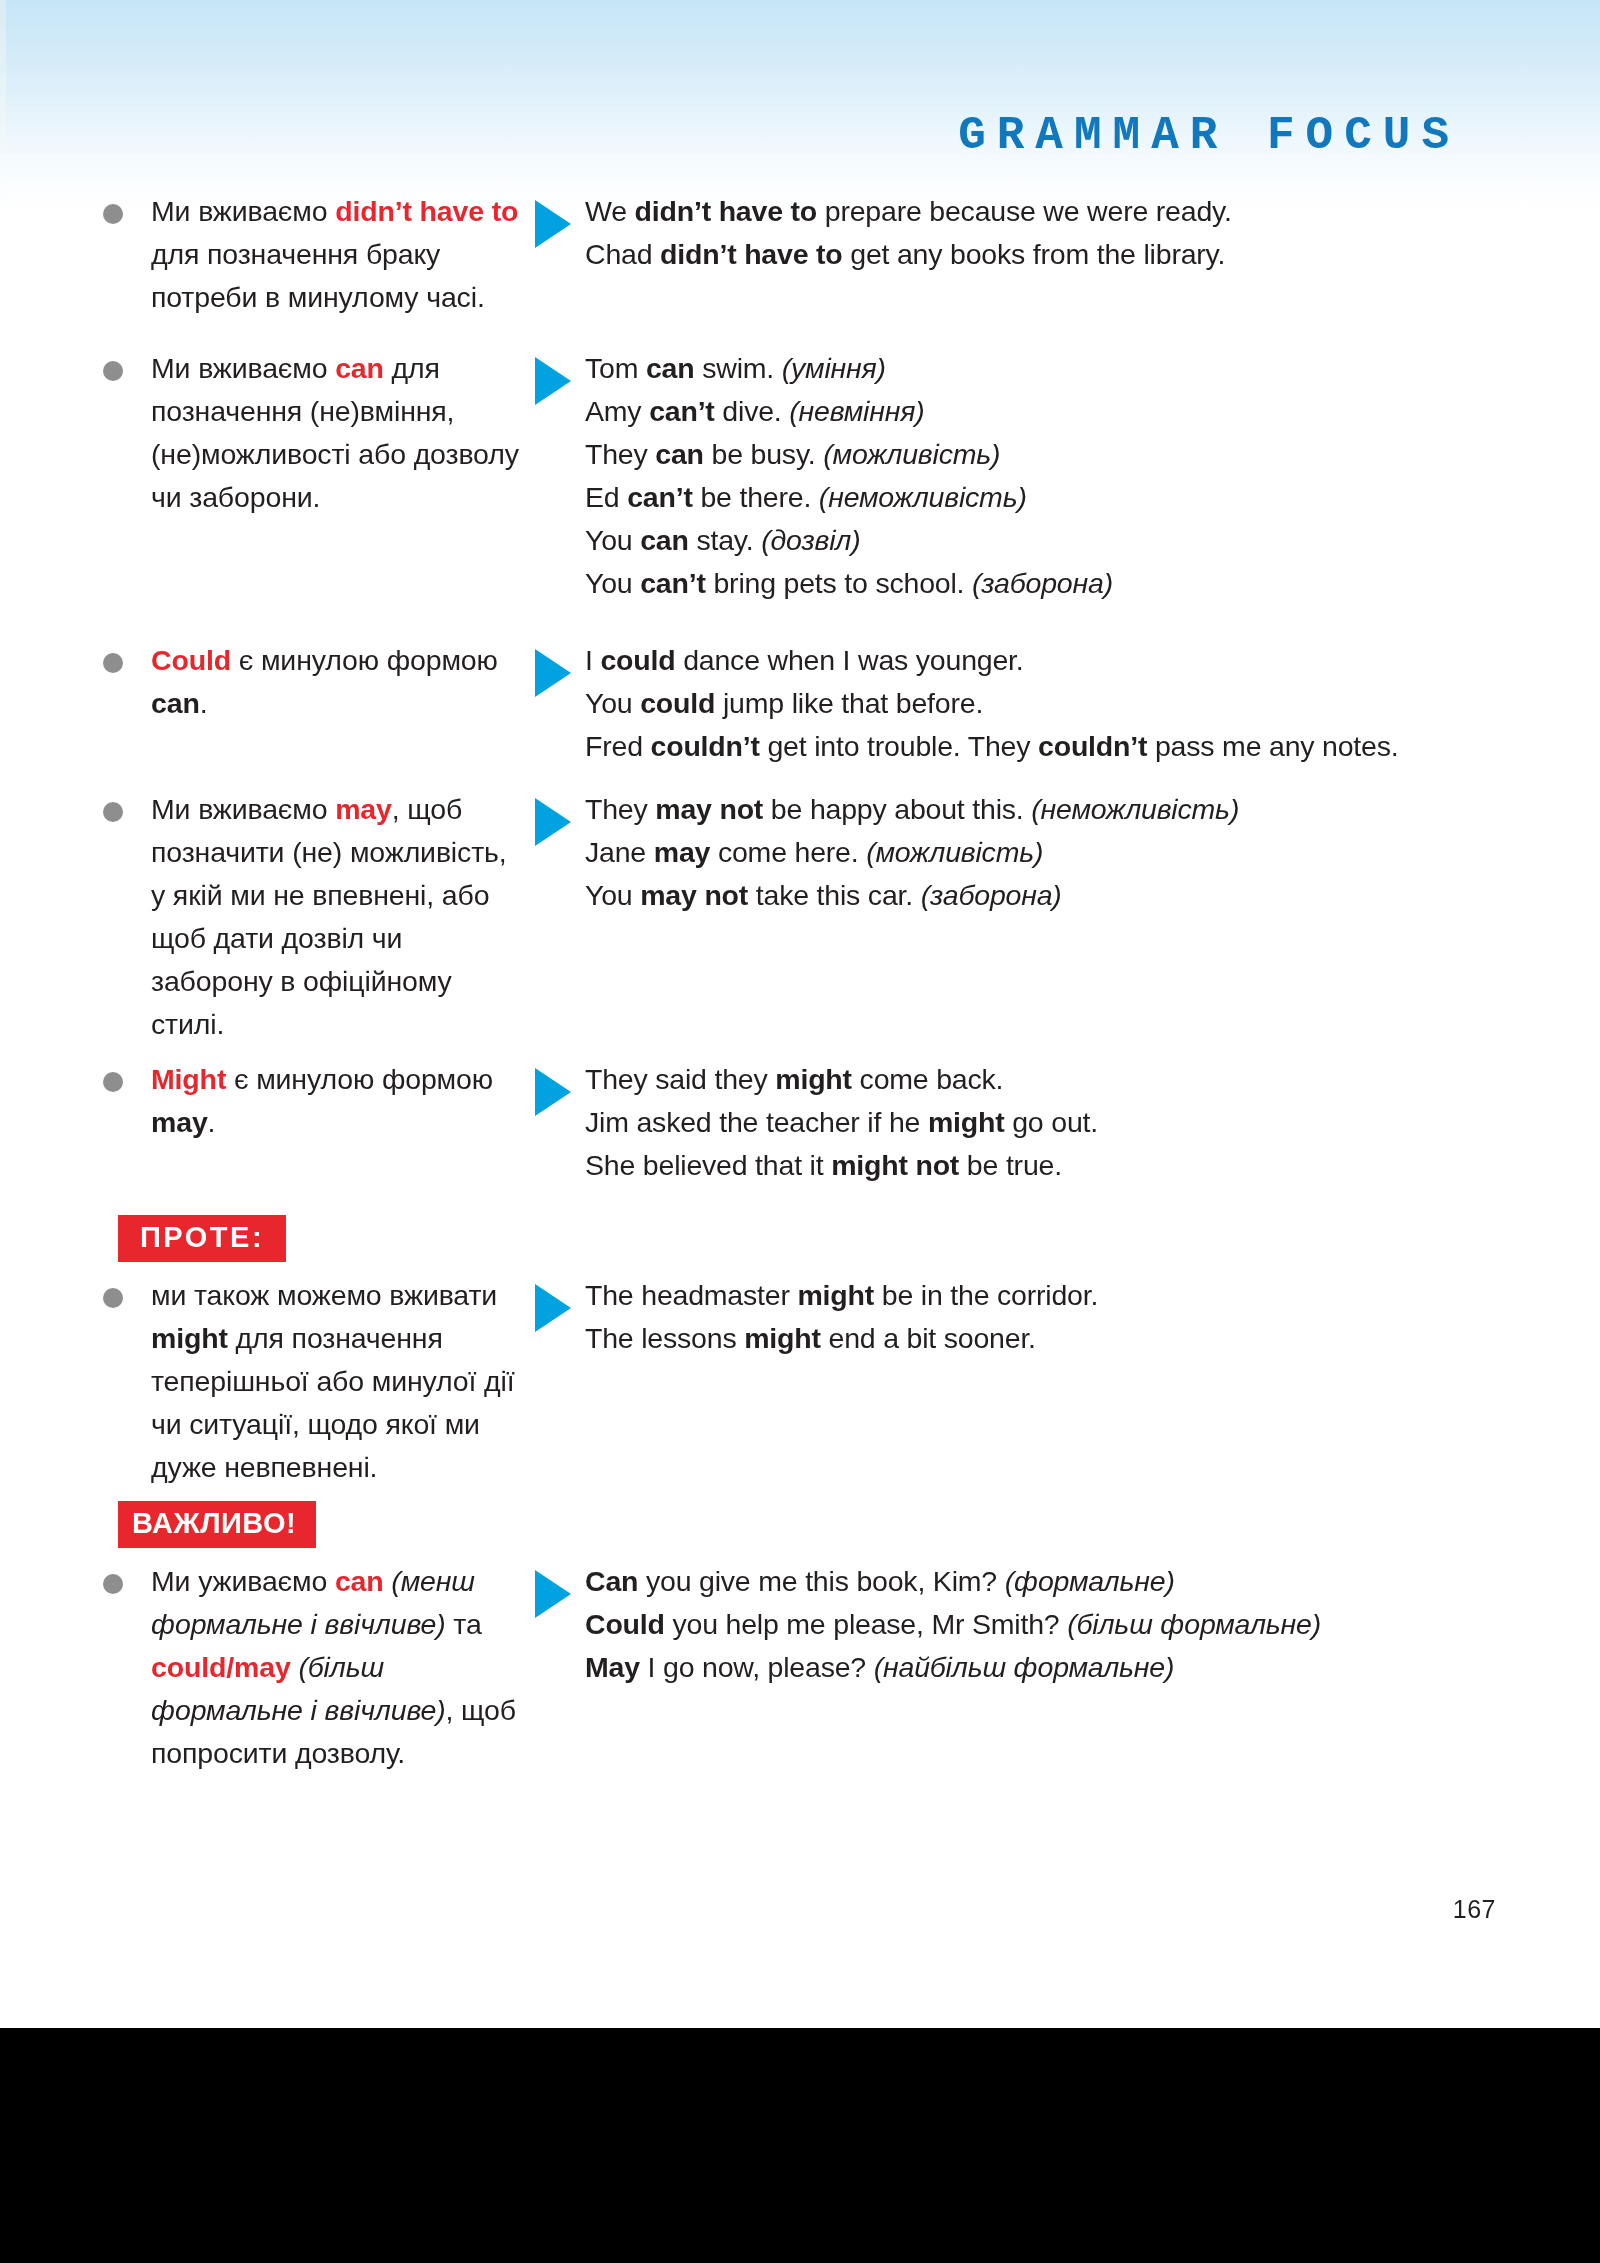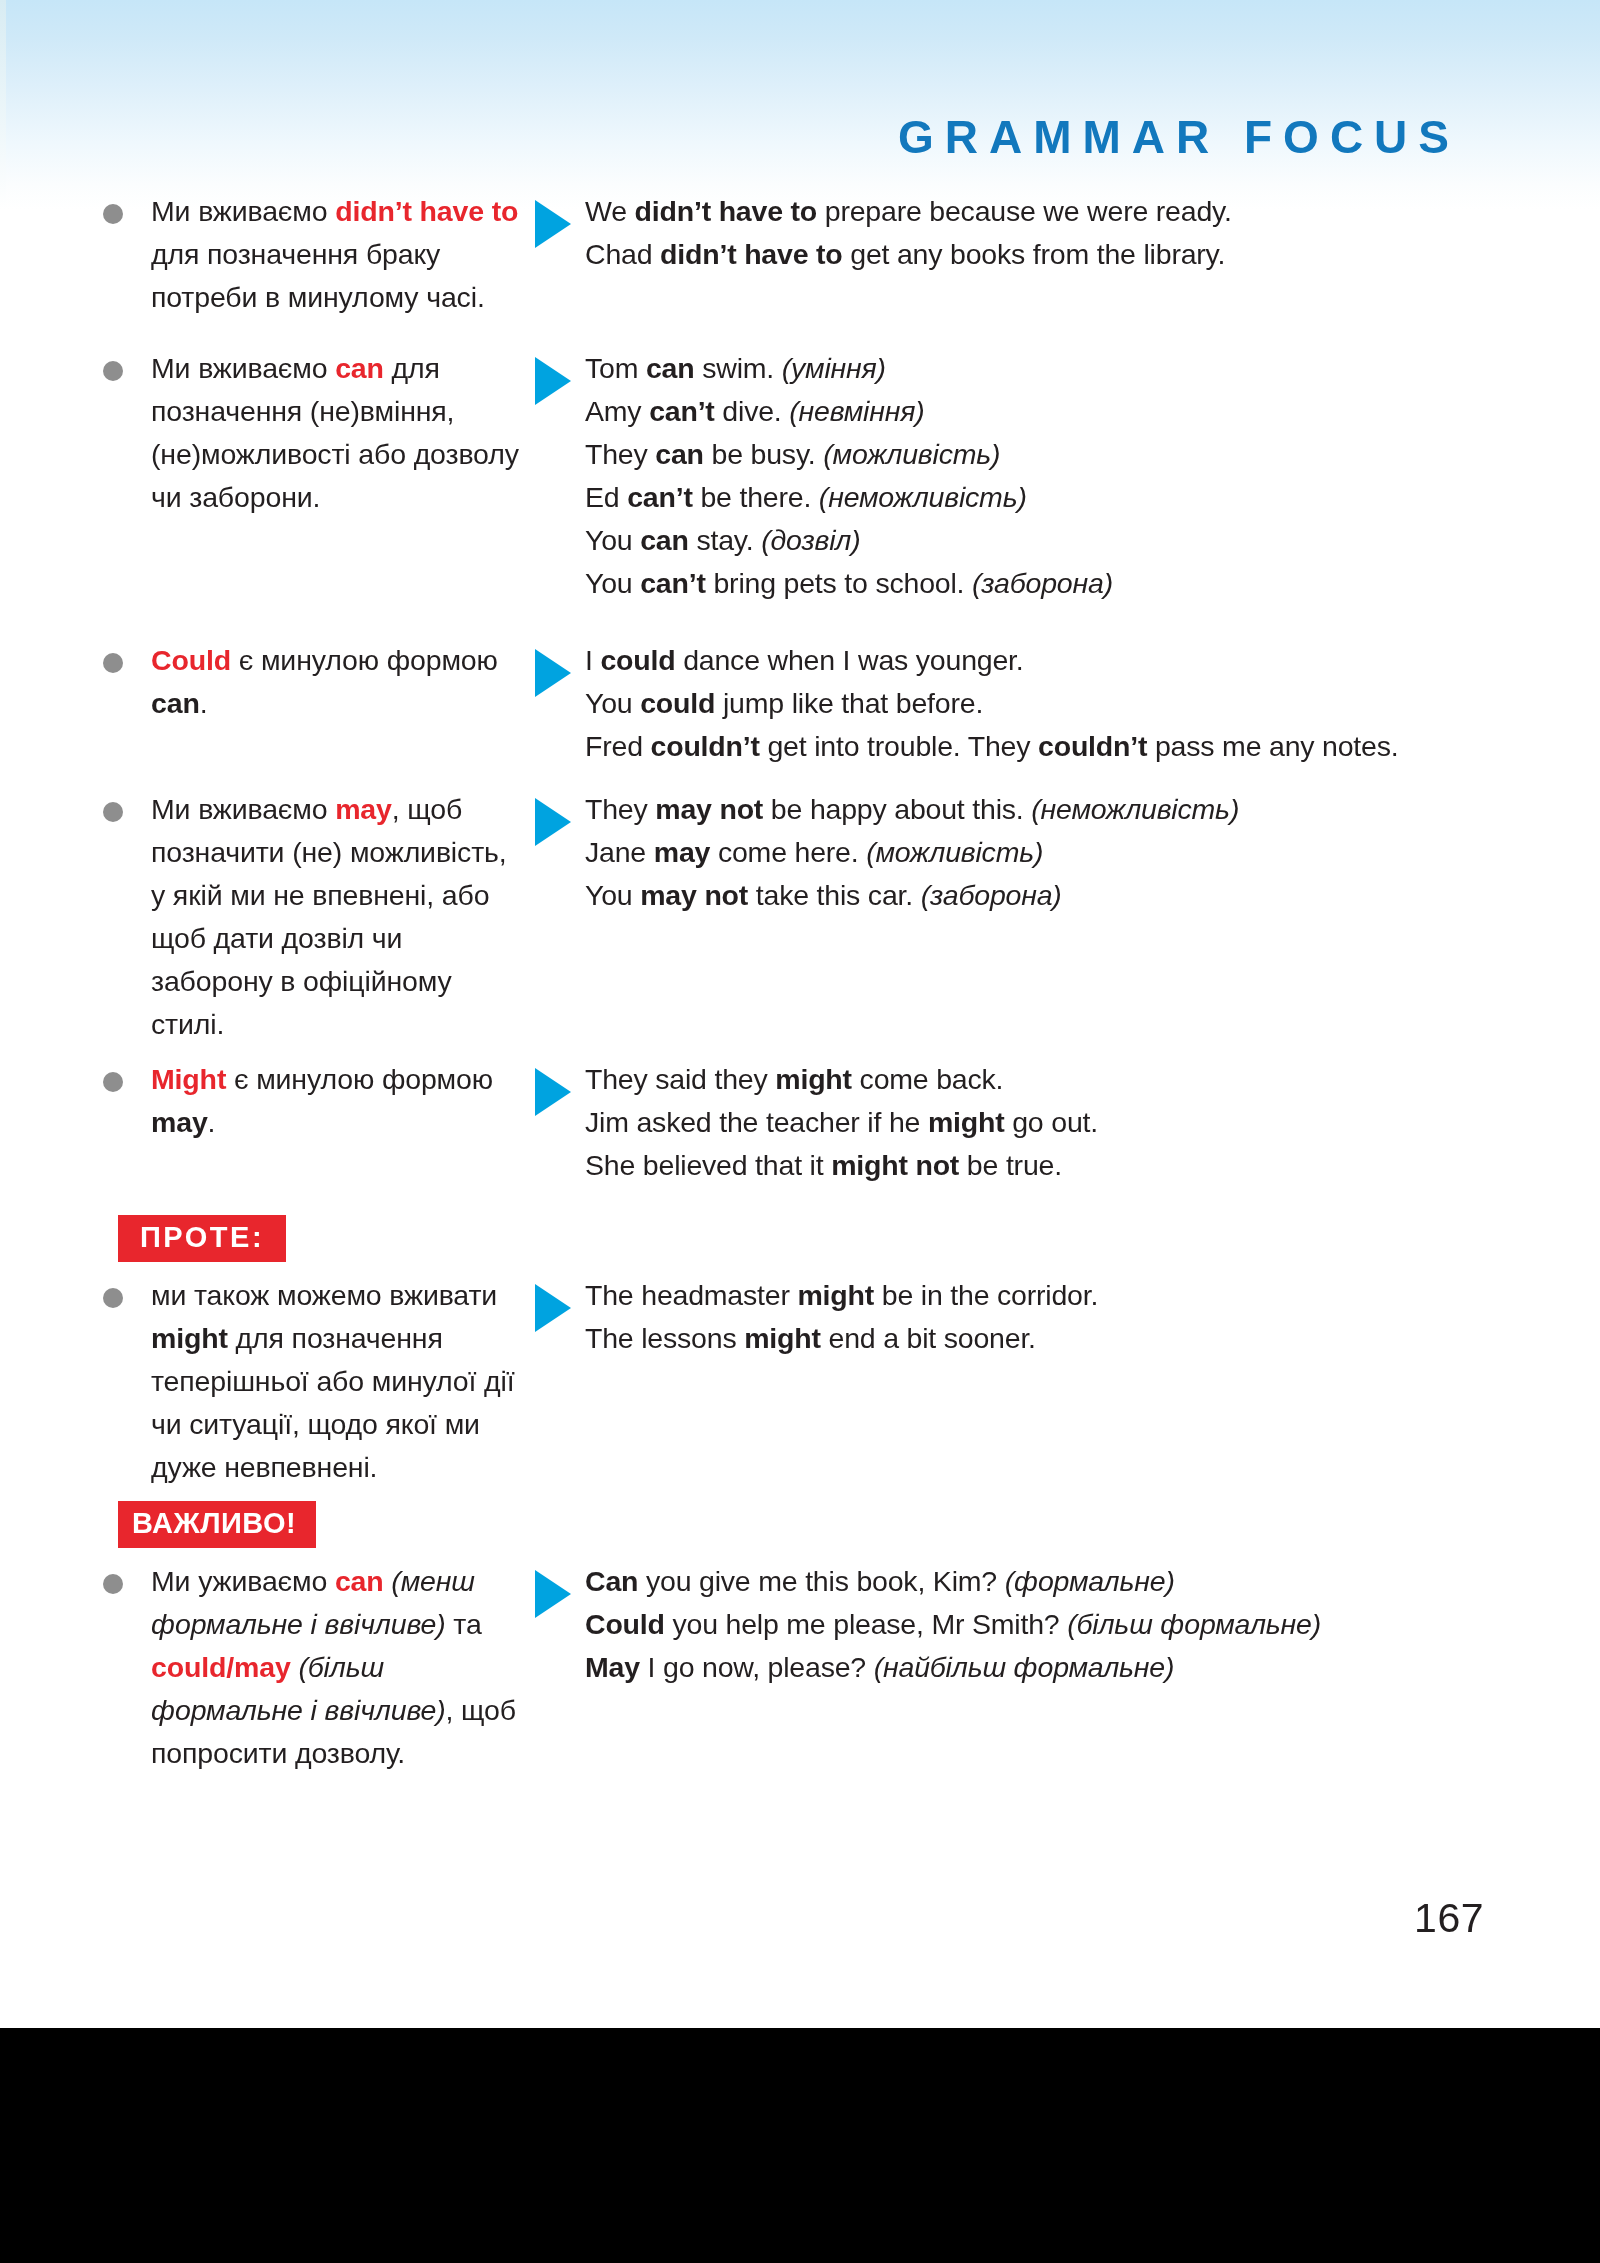--- a/index.html
+++ b/index.html
@@ -45,21 +45,21 @@
     top: 2028px;
     width: 1600px;
     height: 235px;
     background: #000000;
   }
   
   .page-header {
     position: absolute;
     right: 140px;
     top: 110px;
-    font-family: Liberation Sans, sans-serif;
+    font-family: Liberation Mono, monospace;
     font-size: 46px;
     font-weight: 700;
     letter-spacing: 11px;
     color: #1278bd;
     white-space: nowrap;
   }
   
   .content {
     position: absolute;
     left: 8px;
@@ -137,24 +137,24 @@
     font-size: 29px;
     letter-spacing: 2.5px;
     padding: 8px 22px 10px 22px;
     line-height: 1;
   }
   .banner-wrap { margin-left: 110px; }
   .banner-tight { letter-spacing: 0.5px; padding: 8px 20px 10px 14px; }
   
   .page-number {
     position: absolute;
-    right: 116px;
+    right: 104px;
     top: 1895px;
     font-family: "Liberation Sans", sans-serif;
-    font-size: 41px;
+    font-size: 25px;
     color: #231f20;
     letter-spacing: 0.5px;
     margin-left: 40px;
   }
   .sp-12 { height: 12px; }
   .sp-20 { height: 20px; }
   .sp-28 { height: 28px; }
   .sp-34 { height: 34px; }
 </style>
 </head>

